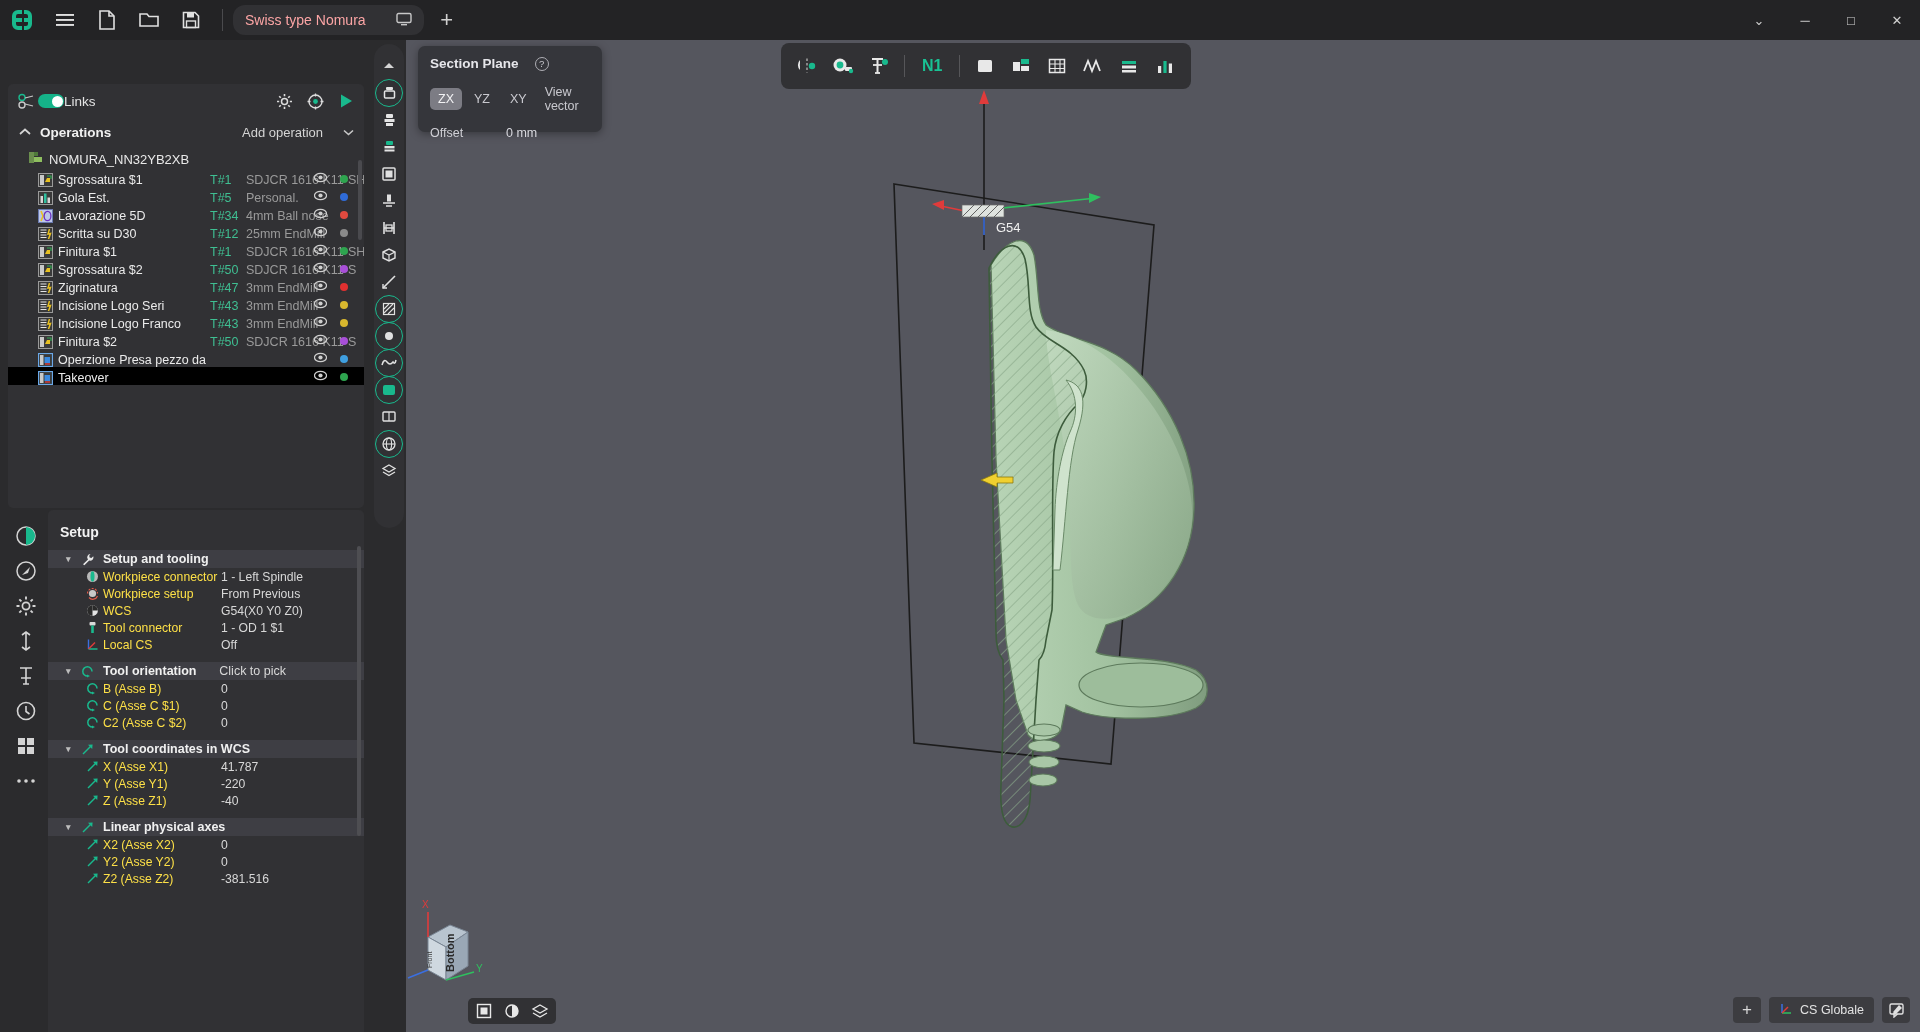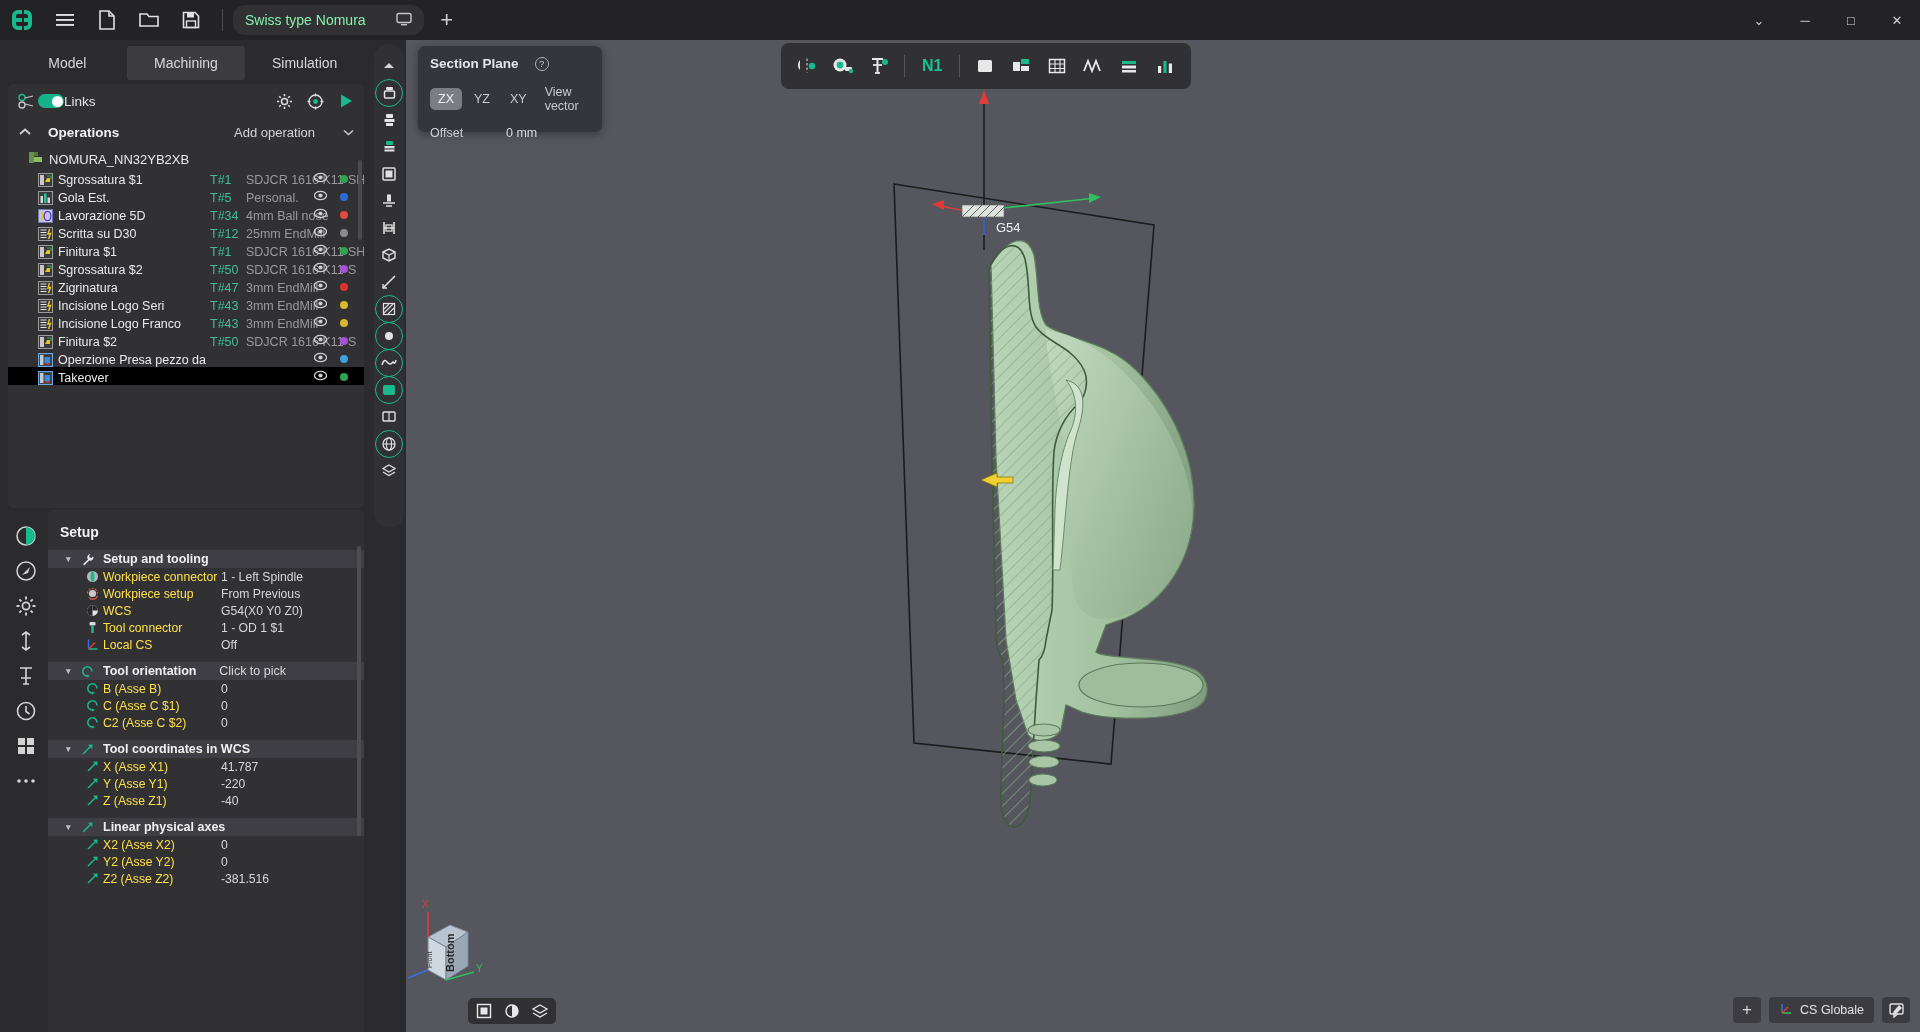--- a/index.html
+++ b/index.html
@@ -22,21 +22,21 @@
   .logo svg { display: block; }
   .tb-icon {
     width: 42px; height: 40px; display: flex; align-items: center; justify-content: center;
     cursor: pointer;
   }
   .tb-icon svg { display:block; }
   .tb-sep { width: 1px; height: 22px; background: #4a4a4d; margin: 0 10px; }
   .doc-tab {
     height: 30px; background: #313134; border-radius: 12px;
     display: flex; align-items: center; padding: 0 12px; gap: 30px;
-    font-size: 14px; color: #86efac; cursor: pointer;
+    font-size: 14px; color: #fca5a5; cursor: pointer;
   }
   .doc-tab .tab-name { white-space: nowrap; }
   .plus-tab {
     width: 30px; height: 30px; display:flex;align-items:center;justify-content:center;
     font-size: 22px; color: #cfcfcf; cursor: pointer; margin-left: 8px; font-weight: 300;
   }
   .win-ctrls { position: absolute; right: 0; top: 0; height: 40px; display: flex; }
   .win-btn {
     width: 46px; height: 40px; display:flex;align-items:center;justify-content:center;
     color: #d0d0d0; font-size: 13px; cursor: pointer;
@@ -71,21 +71,21 @@
   }
   .toggle-sw::after {
     content:''; position:absolute; right: 1.5px; top: 1.5px;
     width: 11px; height: 11px; border-radius: 50%; background: #fff;
   }
   .links-label { font-size: 13.5px; color: #e4e4e4; }
   .links-right { margin-left: auto; display: flex; align-items: center; gap: 14px; }
   .links-right .ic { cursor: pointer; display:flex; }
 
   .ops-header {
-    height: 28px; display: flex; align-items: center; padding: 0 10px; gap: 16px;
+    height: 28px; display: flex; align-items: center; padding: 0 10px; gap: 8px;
   }
   .chev { width: 14px; display:flex; align-items:center; justify-content:center; cursor:pointer; }
   .ops-title { font-size: 13.5px; font-weight: bold; color: #f0f0f0; }
   .addop { margin-left: auto; font-size: 13px; color: #d4d4d4; cursor: pointer; }
   .addop-chev { margin-left: 12px; cursor: pointer; color:#c8c8c8; font-size:10px; }
 
   .ops-list { padding: 4px 0 0 0; }
   .root-row {
     display: flex; align-items: center; height: 19px; padding-left: 20px; gap: 6px;
   }
@@ -287,25 +287,20 @@
   <div class="win-ctrls">
     <div class="win-btn">⌄</div>
     <div class="win-btn">─</div>
     <div class="win-btn">□</div>
     <div class="win-btn close">✕</div>
   </div>
 </div>
 
 <div class="leftpanel">
 
-  <div class="tabs">
-    <div class="tab">Model</div>
-    <div class="tab active">Machining</div>
-    <div class="tab">Simulation</div>
-  </div>
 
   <div class="opspanel">
     <div class="links-row">
       <span class="links-icon">
         <svg width="19" height="16" viewBox="0 0 19 16">
           <circle cx="4" cy="4.5" r="3" fill="none" stroke="#19b98d" stroke-width="1.4"></circle>
           <circle cx="4" cy="12" r="3" fill="none" stroke="#c8c8c8" stroke-width="1.4"></circle>
           <path d="M7 5 L15 3 M7 11 L15 13" stroke="#c8c8c8" stroke-width="1.2"></path>
         </svg>
       </span>

